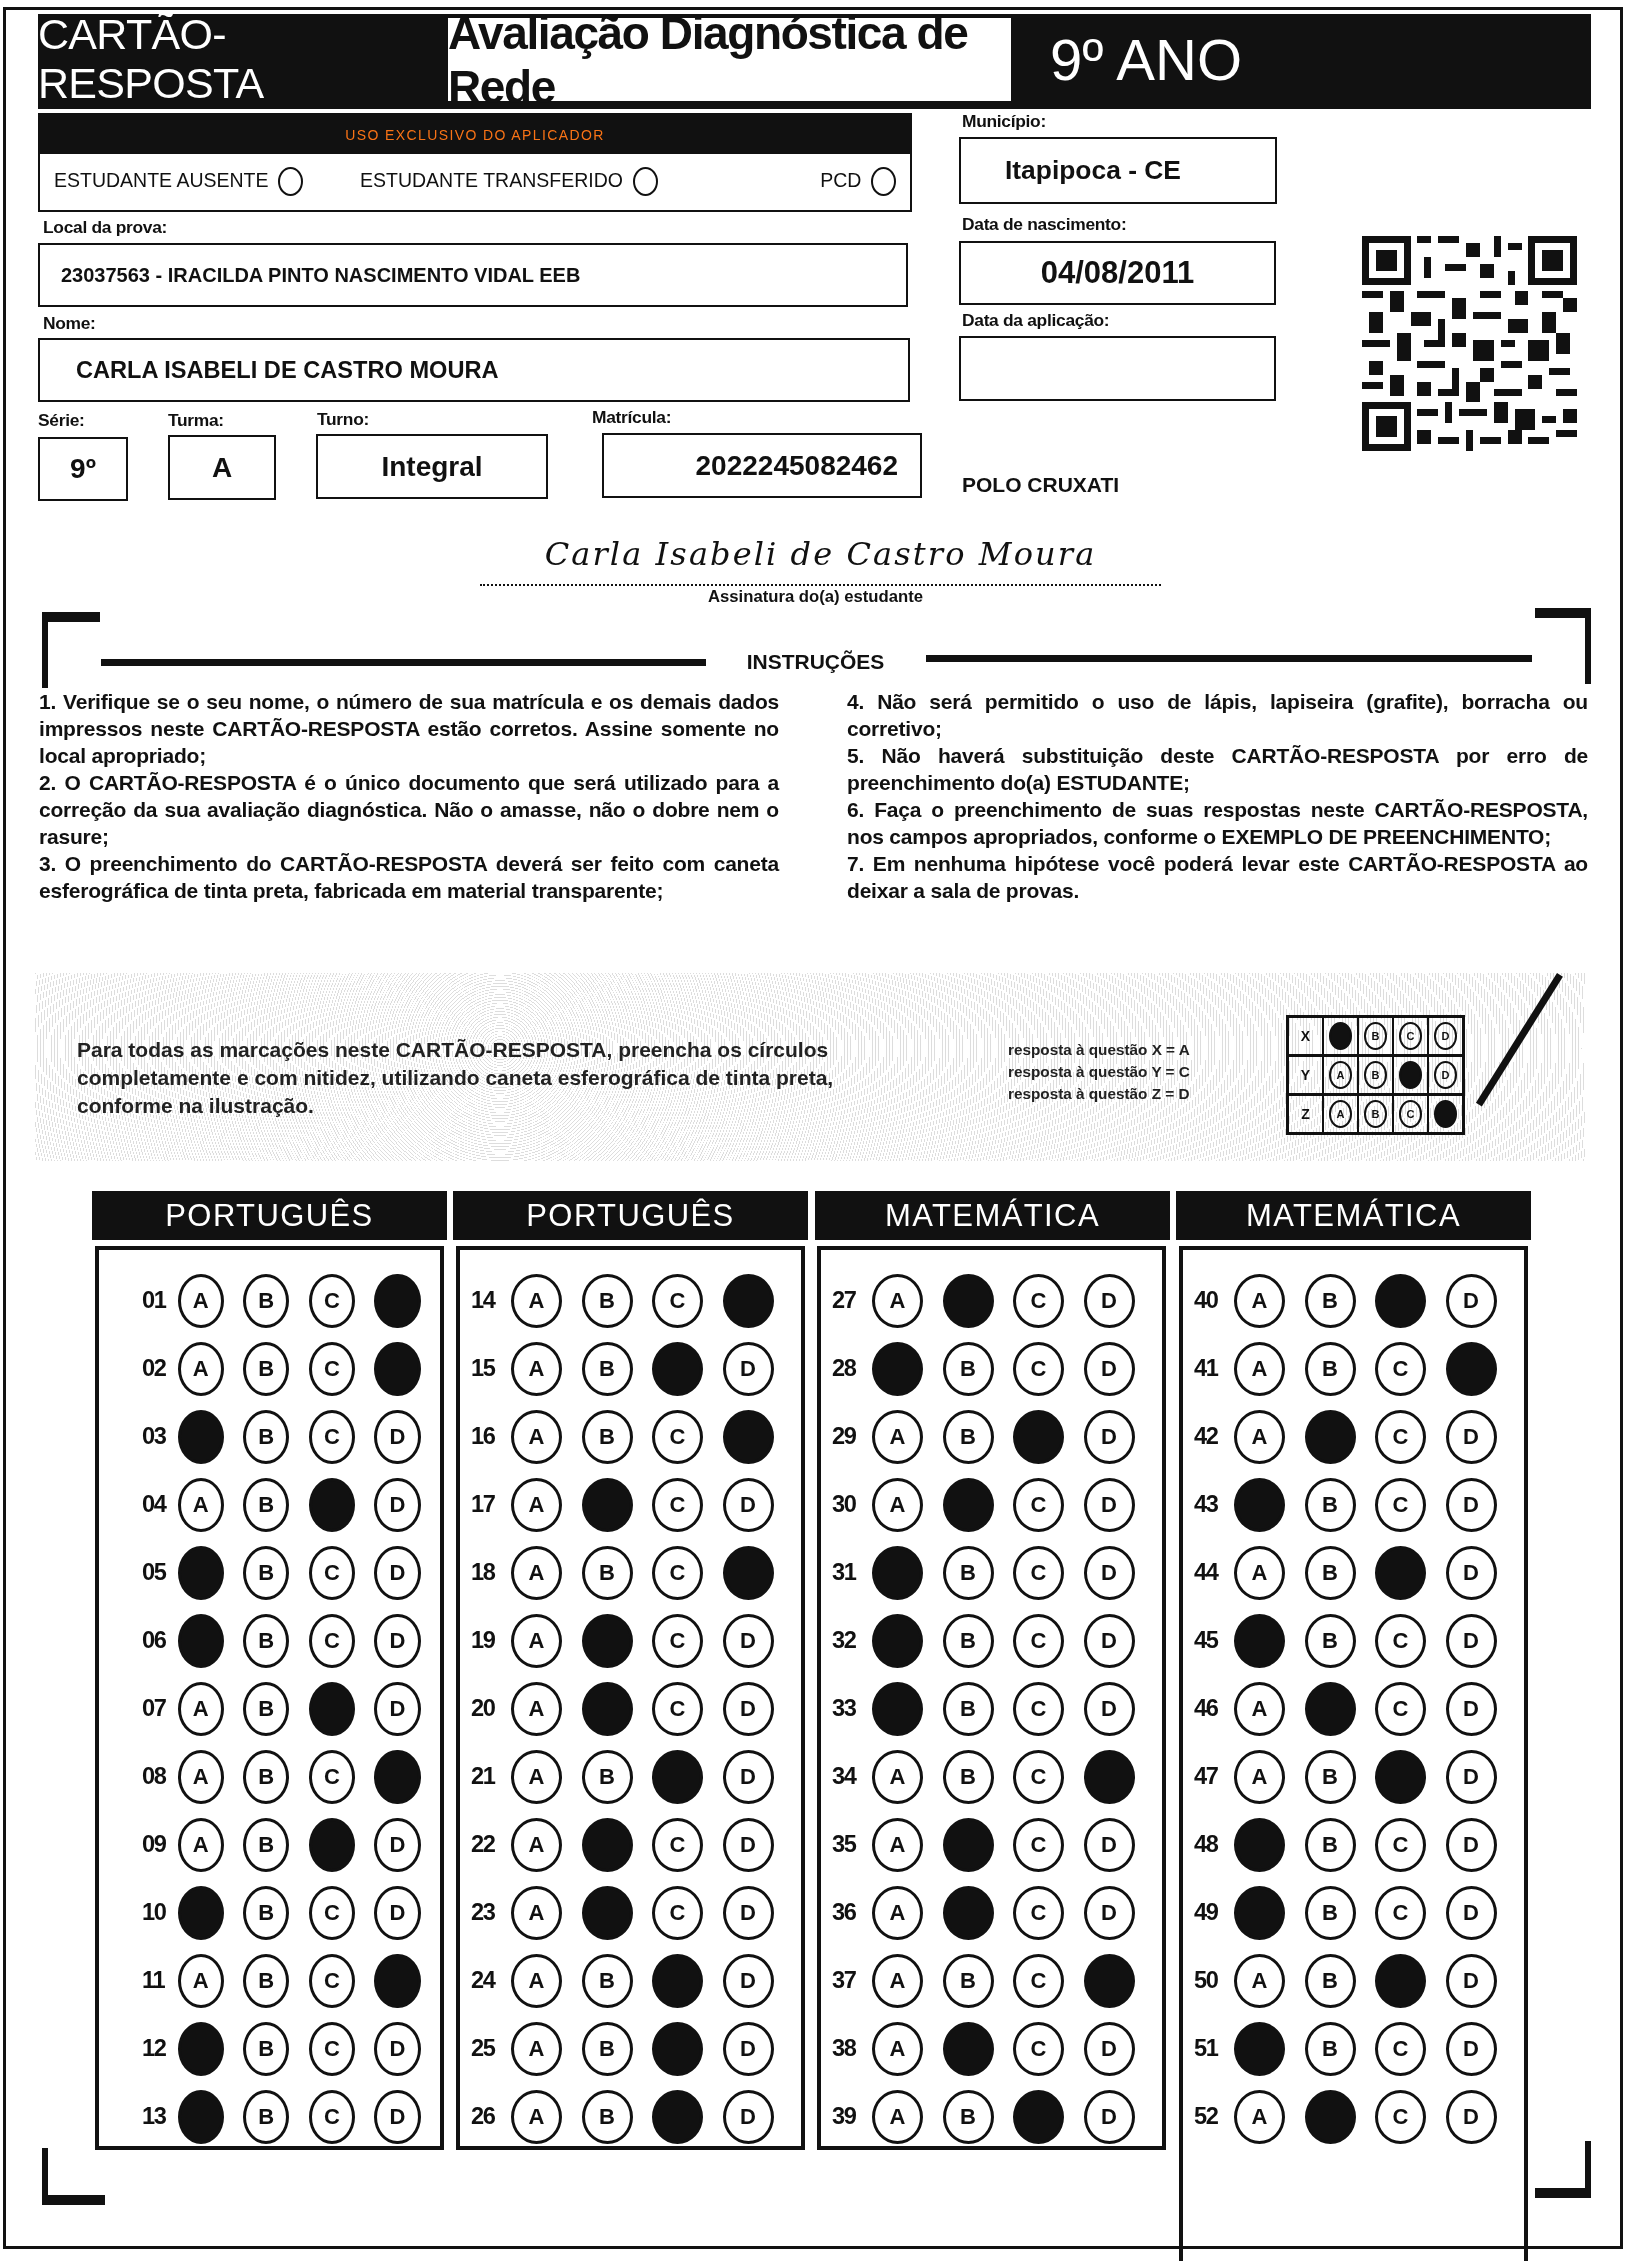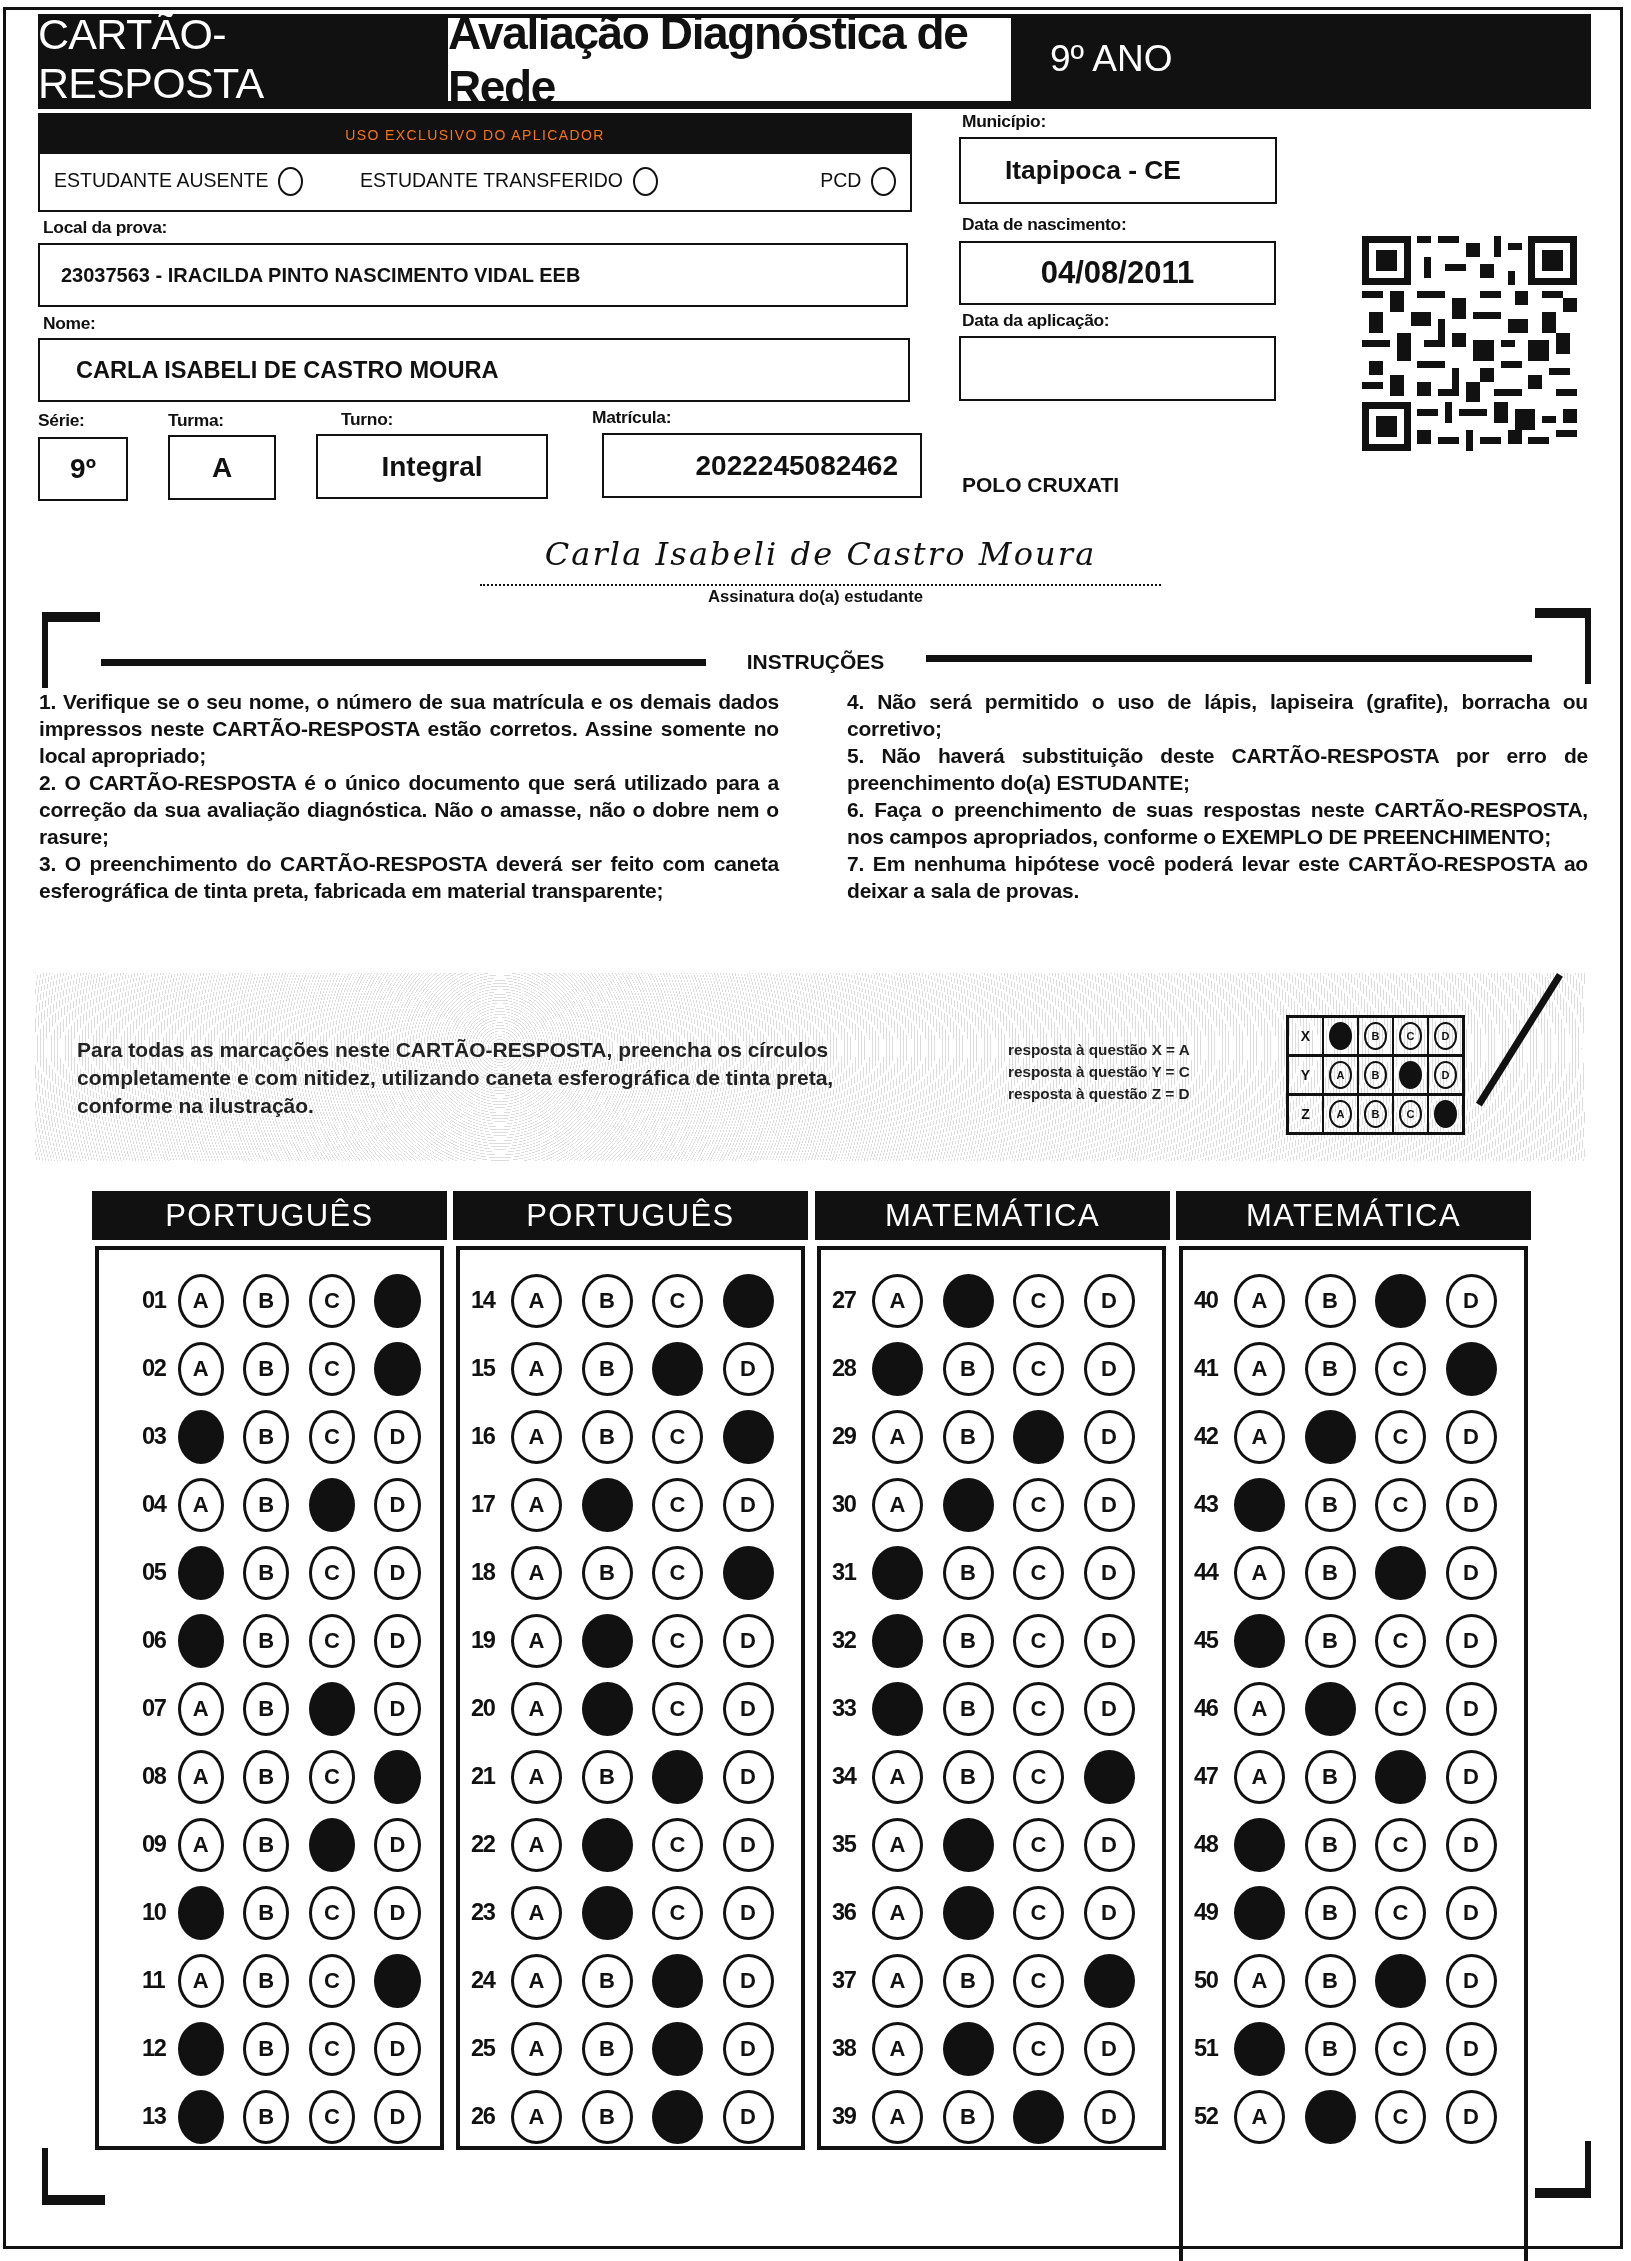--- a/index.html
+++ b/index.html
@@ -2,21 +2,21 @@
 <html style="font-size:11px"><head>
 <meta charset="utf-8">
 <style>
   html, body { margin:0; padding:0; background:#fff; }
   body { width:1631px; height:2261px; position:relative; overflow:hidden; font-family:"Liberation Sans", sans-serif; color:#111; }
   .page { position:absolute; left:2.8px; top:7px; width:1620px; height:2242px; border:3.5px solid #111; box-sizing:border-box; }
   .abs { position:absolute; }
   .header-black { background:#111; color:#fff; }
   .hdr-left { left:38px; top:14px; width:410px; height:90px; display:flex; align-items:center; justify-content:center; font-size:43px; letter-spacing:-0.7px; }
   .hdr-mid { left:448px; top:18px; width:566px; height:83px; background:#fff; display:flex; align-items:center; justify-content:center; font-size:46px; font-weight:bold; letter-spacing:-1.4px; }
-  .hdr-right { left:1011px; top:14px; width:580px; height:90px; display:flex; align-items:center; padding-left:39px; box-sizing:border-box; font-size:37px; }
+  .hdr-right { left:1011px; top:14px; width:580px; height:90px; display:flex; align-items:center; padding-left:39px; box-sizing:border-box; font-size:58px; }
   .hdr-frame { left:38px; top:14px; width:1553px; height:95px; background:#111; }
   .applicator { left:38px; top:113px; width:874px; height:99px; border:2.8px solid #111; box-sizing:border-box; }
   .applicator .bar { height:39px; background:#111; color:#f97316; font-size:14px; display:flex; align-items:center; justify-content:center; letter-spacing:1.4px; }
   .applicator .opts { display:flex; align-items:center; height:54px; padding:0 14px; font-size:19.5px; }
   .circle-sm { display:inline-block; width:21px; height:25px; border:2.1px solid #111; border-radius:50%; margin-left:9.7px; vertical-align:middle; }
   .label { font-size:17.4px; font-weight:bold; letter-spacing:-0.3px; }
   .box { border:2.8px solid #111; box-sizing:border-box; display:flex; align-items:center; font-weight:bold; }
   .qr { left:1362px; top:236px; width:215px; height:215px; }
   .sig { left:480px; top:535px; width:681px; height:49px; font-family:"DejaVu Serif", serif; font-style:italic; font-size:32px; text-align:center; border-bottom:2.1px dotted #111; letter-spacing:2.1px; }
   .corner { position:absolute; background:#111; }
@@ -74,21 +74,21 @@
 
 <div class="abs label" style="left:962px;top:310px;">Data da aplicação:</div>
 <div class="abs box" style="left:959px;top:336px;width:317px;height:65px;"></div>
 
 <div class="abs label" style="left:38px;top:410px;">Série:</div>
 <div class="abs box" style="left:38px;top:437px;width:90px;height:64px;justify-content:center;font-size:28px;">9º</div>
 
 <div class="abs label" style="left:168px;top:410px;">Turma:</div>
 <div class="abs box" style="left:168px;top:435px;width:108px;height:65px;justify-content:center;font-size:28px;">A</div>
 
-<div class="abs label" style="left:317px;top:409px;margin-left:24px;">Turno:</div>
+<div class="abs label" style="left:317px;top:409px;">Turno:</div>
 <div class="abs box" style="left:316px;top:434px;width:232px;height:65px;justify-content:center;font-size:28px;">Integral</div>
 
 <div class="abs label" style="left:592px;top:407px;">Matrícula:</div>
 <div class="abs box" style="left:589px;top:433px;width:320px;height:65px;justify-content:flex-end;padding-right:22px;font-size:28px;margin-left:13px;">2022245082462</div>
 
 <div class="abs" style="left:962px;top:473px;font-size:21px;font-weight:bold;">POLO CRUXATI</div>
 
 <div class="abs qr">
   <svg width="215" height="215" viewBox="0 0 31 31" shape-rendering="crispEdges">
     <rect width="31" height="31" fill="#fff"></rect>

